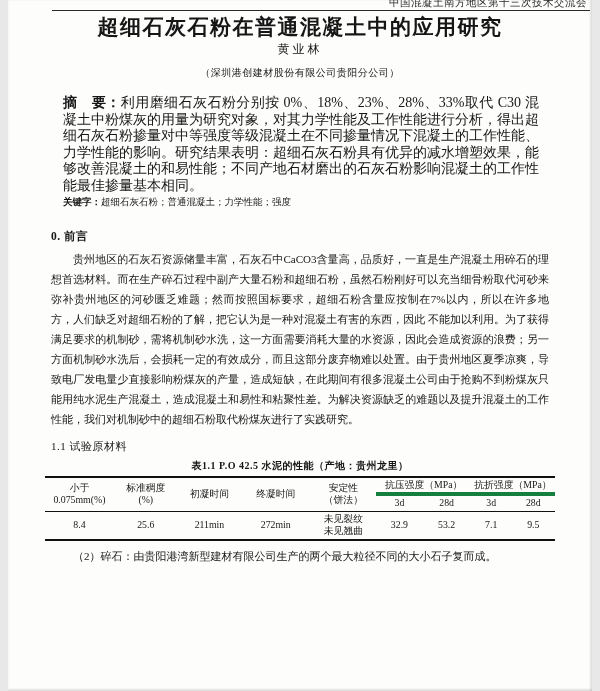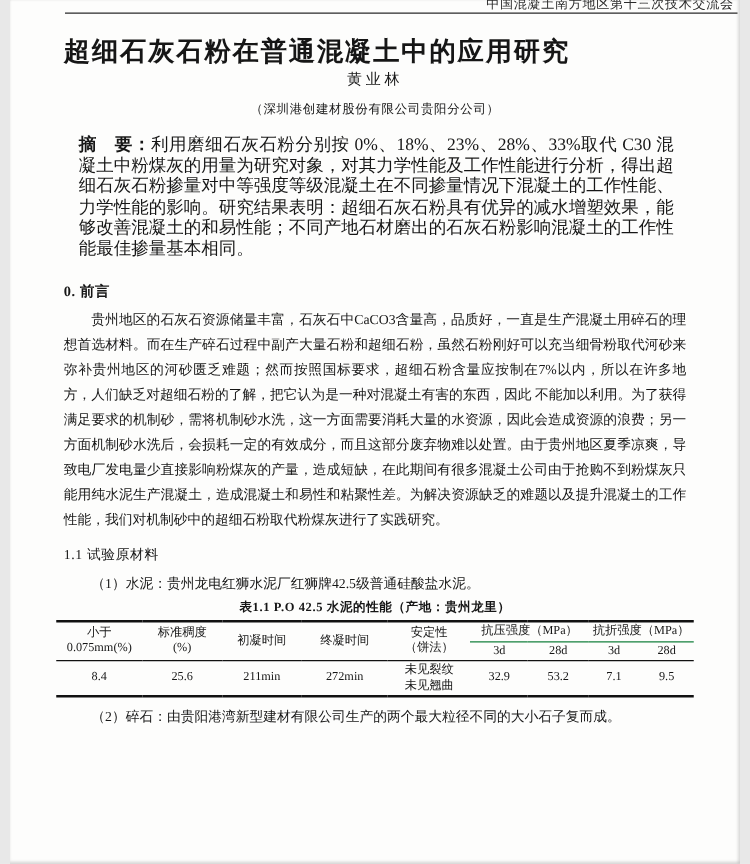--- a/index.html
+++ b/index.html
@@ -18,22 +18,22 @@
   .page-header-text{
     position:absolute;top:-4px;right:5px;
     font-size:10.5px;letter-spacing:0.5px;color:#2b2b2b;
     white-space:nowrap;
   }
   .header-rule{
     position:absolute;top:10px;left:44px;right:2px;
     border-top:1.2px solid #2a2a2a;height:0;
   }
   .paper-title{
-    margin:0;padding-top:27px;
-    text-align:left;
+    margin:0;padding-top:13px;
+    text-align:center;
     font-size:21px;font-weight:bold;letter-spacing:1.5px;
   }
   .author{text-align:center;font-size:12px;letter-spacing:3px;}
   .affiliation{margin-top:8px;text-align:center;font-size:10px;letter-spacing:0.5px;}
   .abstract-block{margin:15px 10px 0 12px;font-size:14px;line-height:16.5px;text-align:justify;}
   .keywords-block{margin:0 10px 0 12px;font-size:9.5px;line-height:16.5px;}
   .inline-label{font-weight:bold;}
   .sec-heading{margin-top:18px;font-size:11.5px;font-weight:bold;letter-spacing:0.5px;}
   .body-para{margin:5px 0 0 0;font-size:11px;line-height:20px;text-align:justify;text-indent:2em;}
   .subsec-heading{margin-top:10px;font-size:11px;letter-spacing:0.5px;}
@@ -45,49 +45,49 @@
     margin-top:3px;
     border-collapse:collapse;
     border-top:2.2px solid #111;
     border-bottom:2.2px solid #111;
   }
   table.props th, table.props td{
     font-weight:normal;text-align:center;vertical-align:middle;
     padding:1px 0;font-size:9.8px;line-height:12.5px;
   }
   th.hsep{border-bottom:1.4px solid #111;}
-  th.group{border-bottom:1px solid #15803d;padding-top:3px;}
+  th.group{border-bottom:4px solid #15803d;padding-top:3px;}
   td.data{padding:3px 0 4px 0;font-size:10.2px;}
   .twoline span{display:block;text-align:center;}
 </style>
 </head>
 <body>
 
 <div class="page">
 
   <div class="page-header-text">中国混凝土南方地区第十三次技术交流会</div>
   <div class="header-rule"></div>
 
   <h1 class="paper-title">超细石灰石粉在普通混凝土中的应用研究</h1>
 
   <div class="author">黄业林</div>
 
   <div class="affiliation">（深圳港创建材股份有限公司贵阳分公司）</div>
 
   <p class="abstract-block"><b class="inline-label">摘　要：</b><span>利用磨细石灰石粉分别按 0%、18%、23%、28%、33%取代 C30 混凝土中粉煤灰的用量为研究对象，对其力学性能及工作性能进行分析，得出超细石灰石粉掺量对中等强度等级混凝土在不同掺量情况下混凝土的工作性能、力学性能的影响。研究结果表明：超细石灰石粉具有优异的减水增塑效果，能够改善混凝土的和易性能；不同产地石材磨出的石灰石粉影响混凝土的工作性能最佳掺量基本相同。</span></p>
 
+  <p class="keywords-block"><b class="inline-label">关键字：</b><span>超细石灰石粉；普通混凝土；力学性能；强度</span></p>
 
   <div class="sec-heading">0. 前言</div>
 
   <p class="body-para">贵州地区的石灰石资源储量丰富，石灰石中CaCO3含量高，品质好，一直是生产混凝土用碎石的理想首选材料。而在生产碎石过程中副产大量石粉和超细石粉，虽然石粉刚好可以充当细骨粉取代河砂来弥补贵州地区的河砂匮乏难题；然而按照国标要求，超细石粉含量应按制在7%以内，所以在许多地方，人们缺乏对超细石粉的了解，把它认为是一种对混凝土有害的东西，因此 不能加以利用。为了获得满足要求的机制砂，需将机制砂水洗，这一方面需要消耗大量的水资源，因此会造成资源的浪费；另一方面机制砂水洗后，会损耗一定的有效成分，而且这部分废弃物难以处置。由于贵州地区夏季凉爽，导致电厂发电量少直接影响粉煤灰的产量，造成短缺，在此期间有很多混凝土公司由于抢购不到粉煤灰只能用纯水泥生产混凝土，造成混凝土和易性和粘聚性差。为解决资源缺乏的难题以及提升混凝土的工作性能，我们对机制砂中的超细石粉取代粉煤灰进行了实践研究。</p>
 
 
   <div class="subsec-heading">1.1 试验原材料</div>
 
-  <p class="list-item">（1）水泥：贵州龙电红狮水泥厂红狮牌42.5级普通硅酸盐水泥。</p>
 
   <div class="table-caption">表1.1 P.O 42.5 水泥的性能（产地：贵州龙里）</div>
 
   <table class="props">
     <colgroup>
       <col style="width:13.5%">
         <col style="width:12.5%">
         <col style="width:12.5%">
       <col style="width:13.5%">
         <col style="width:13%">

